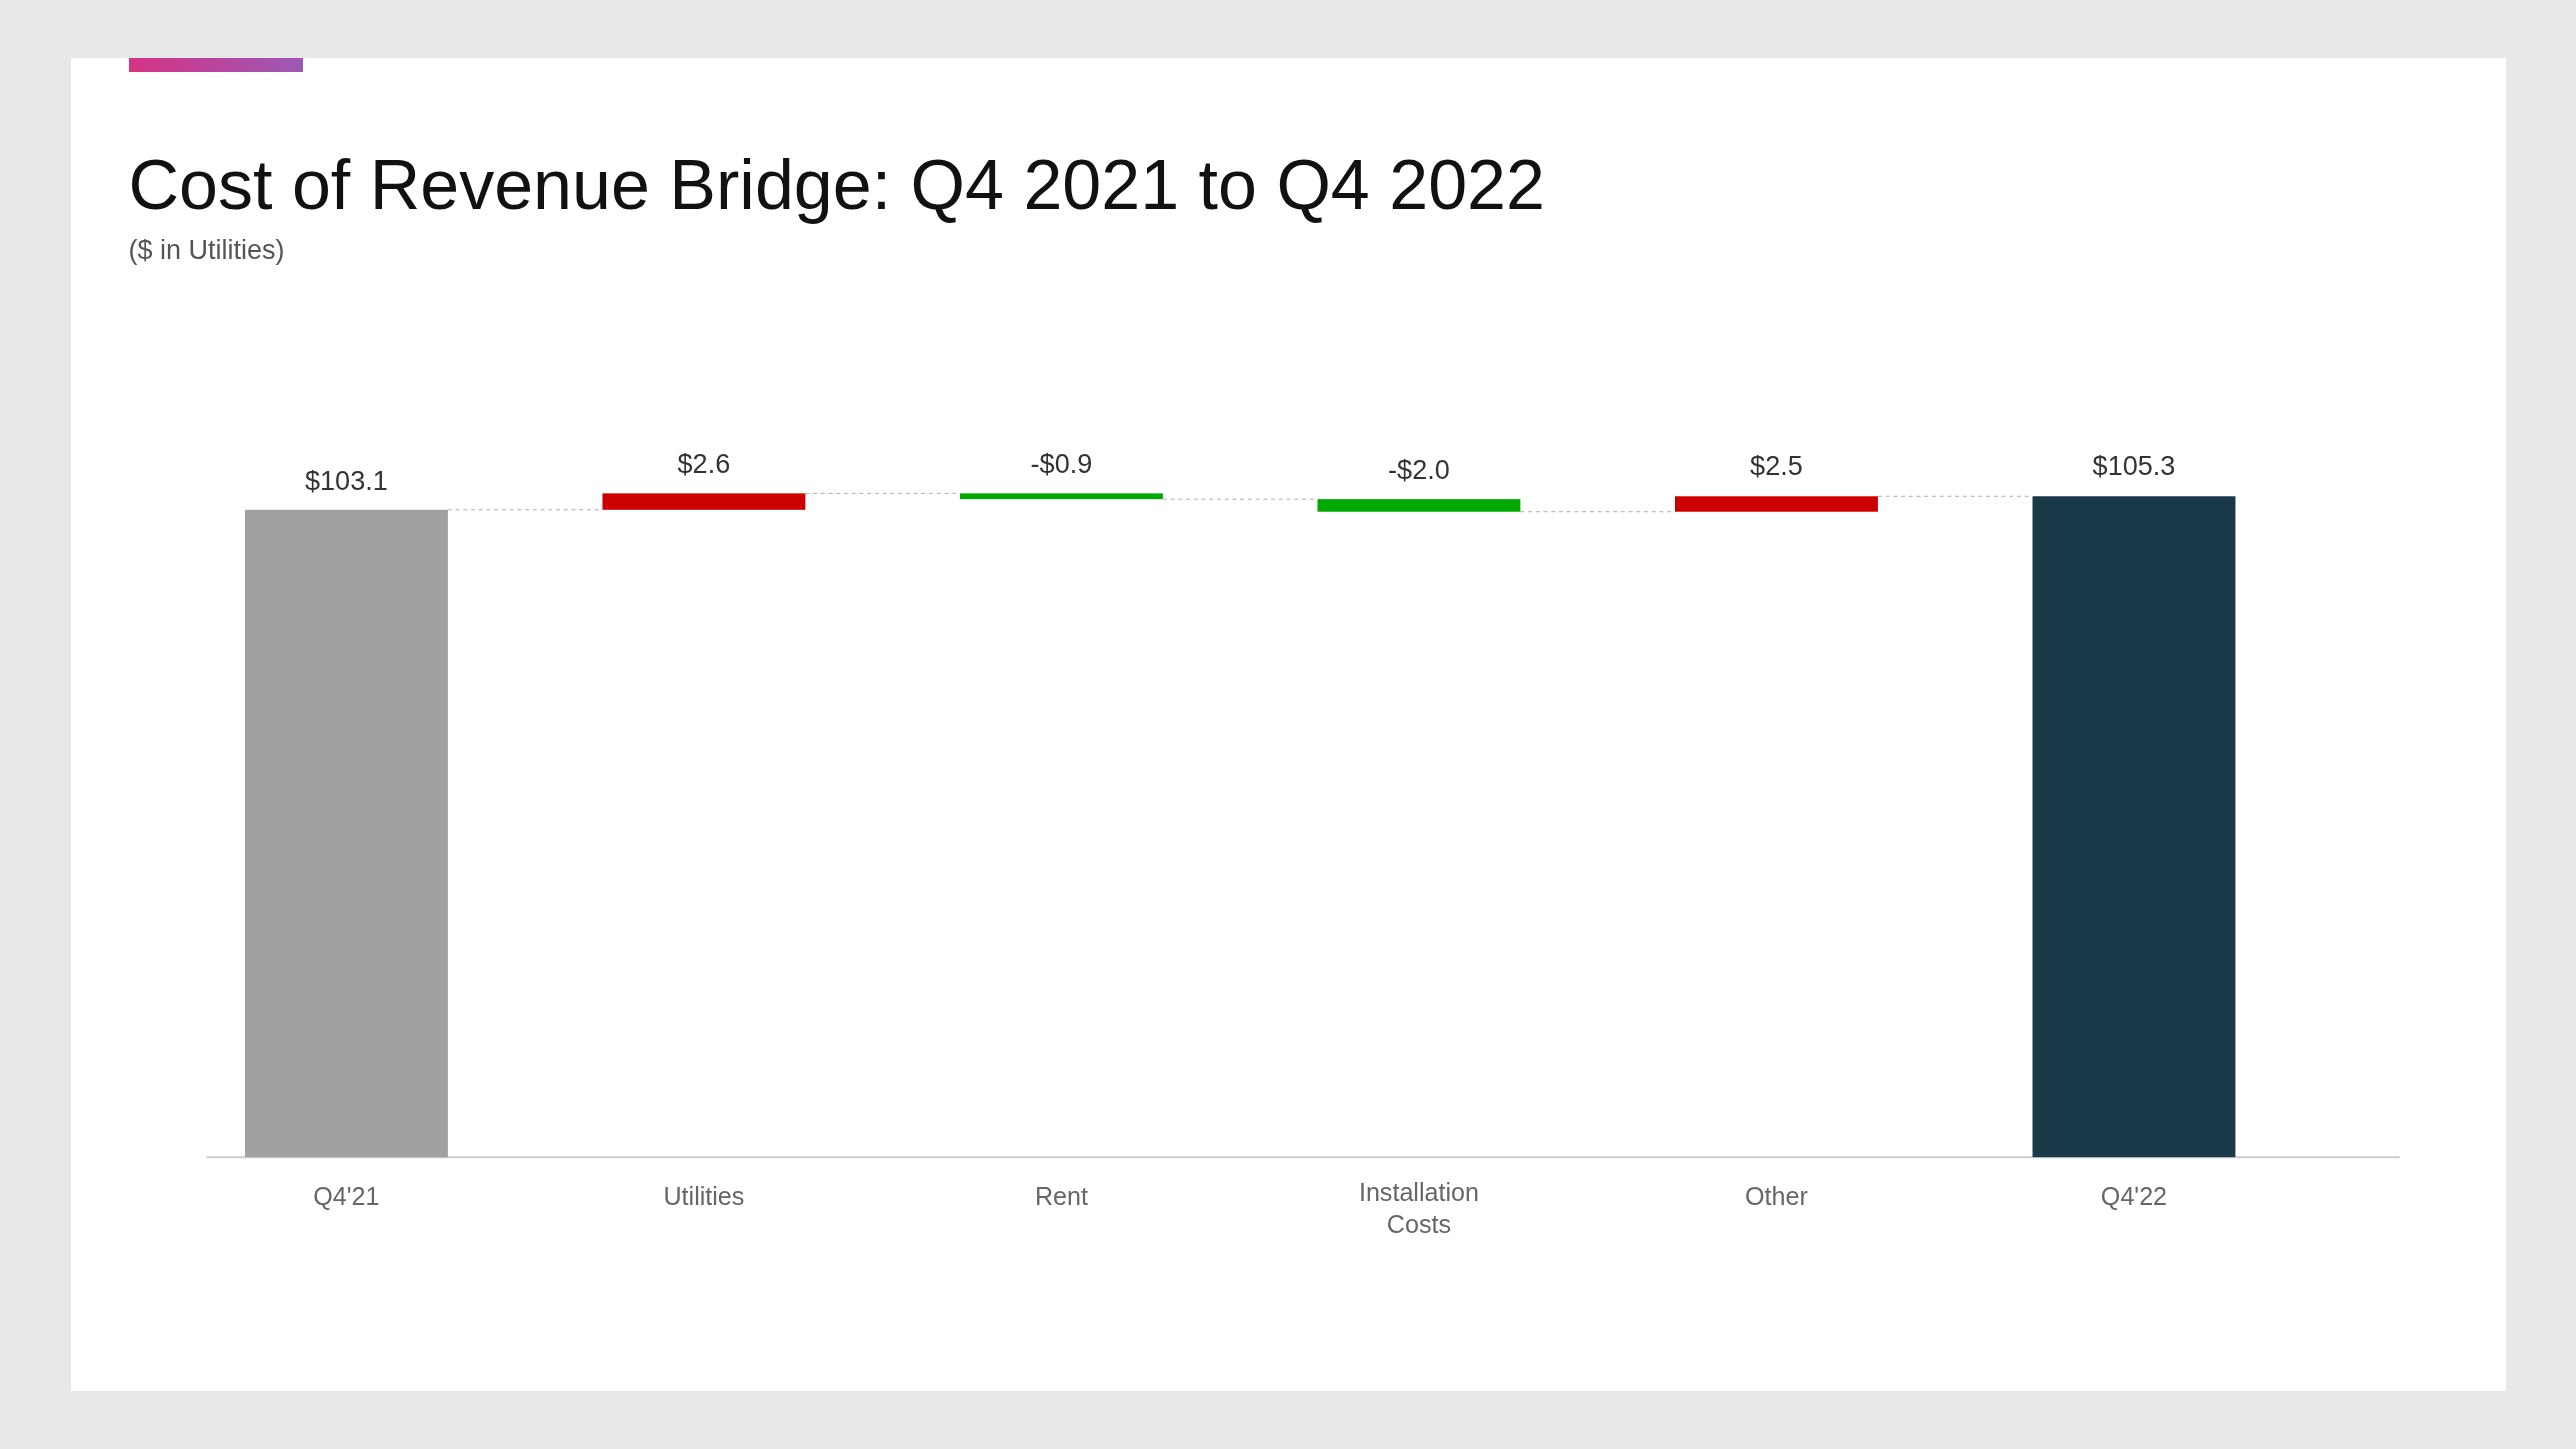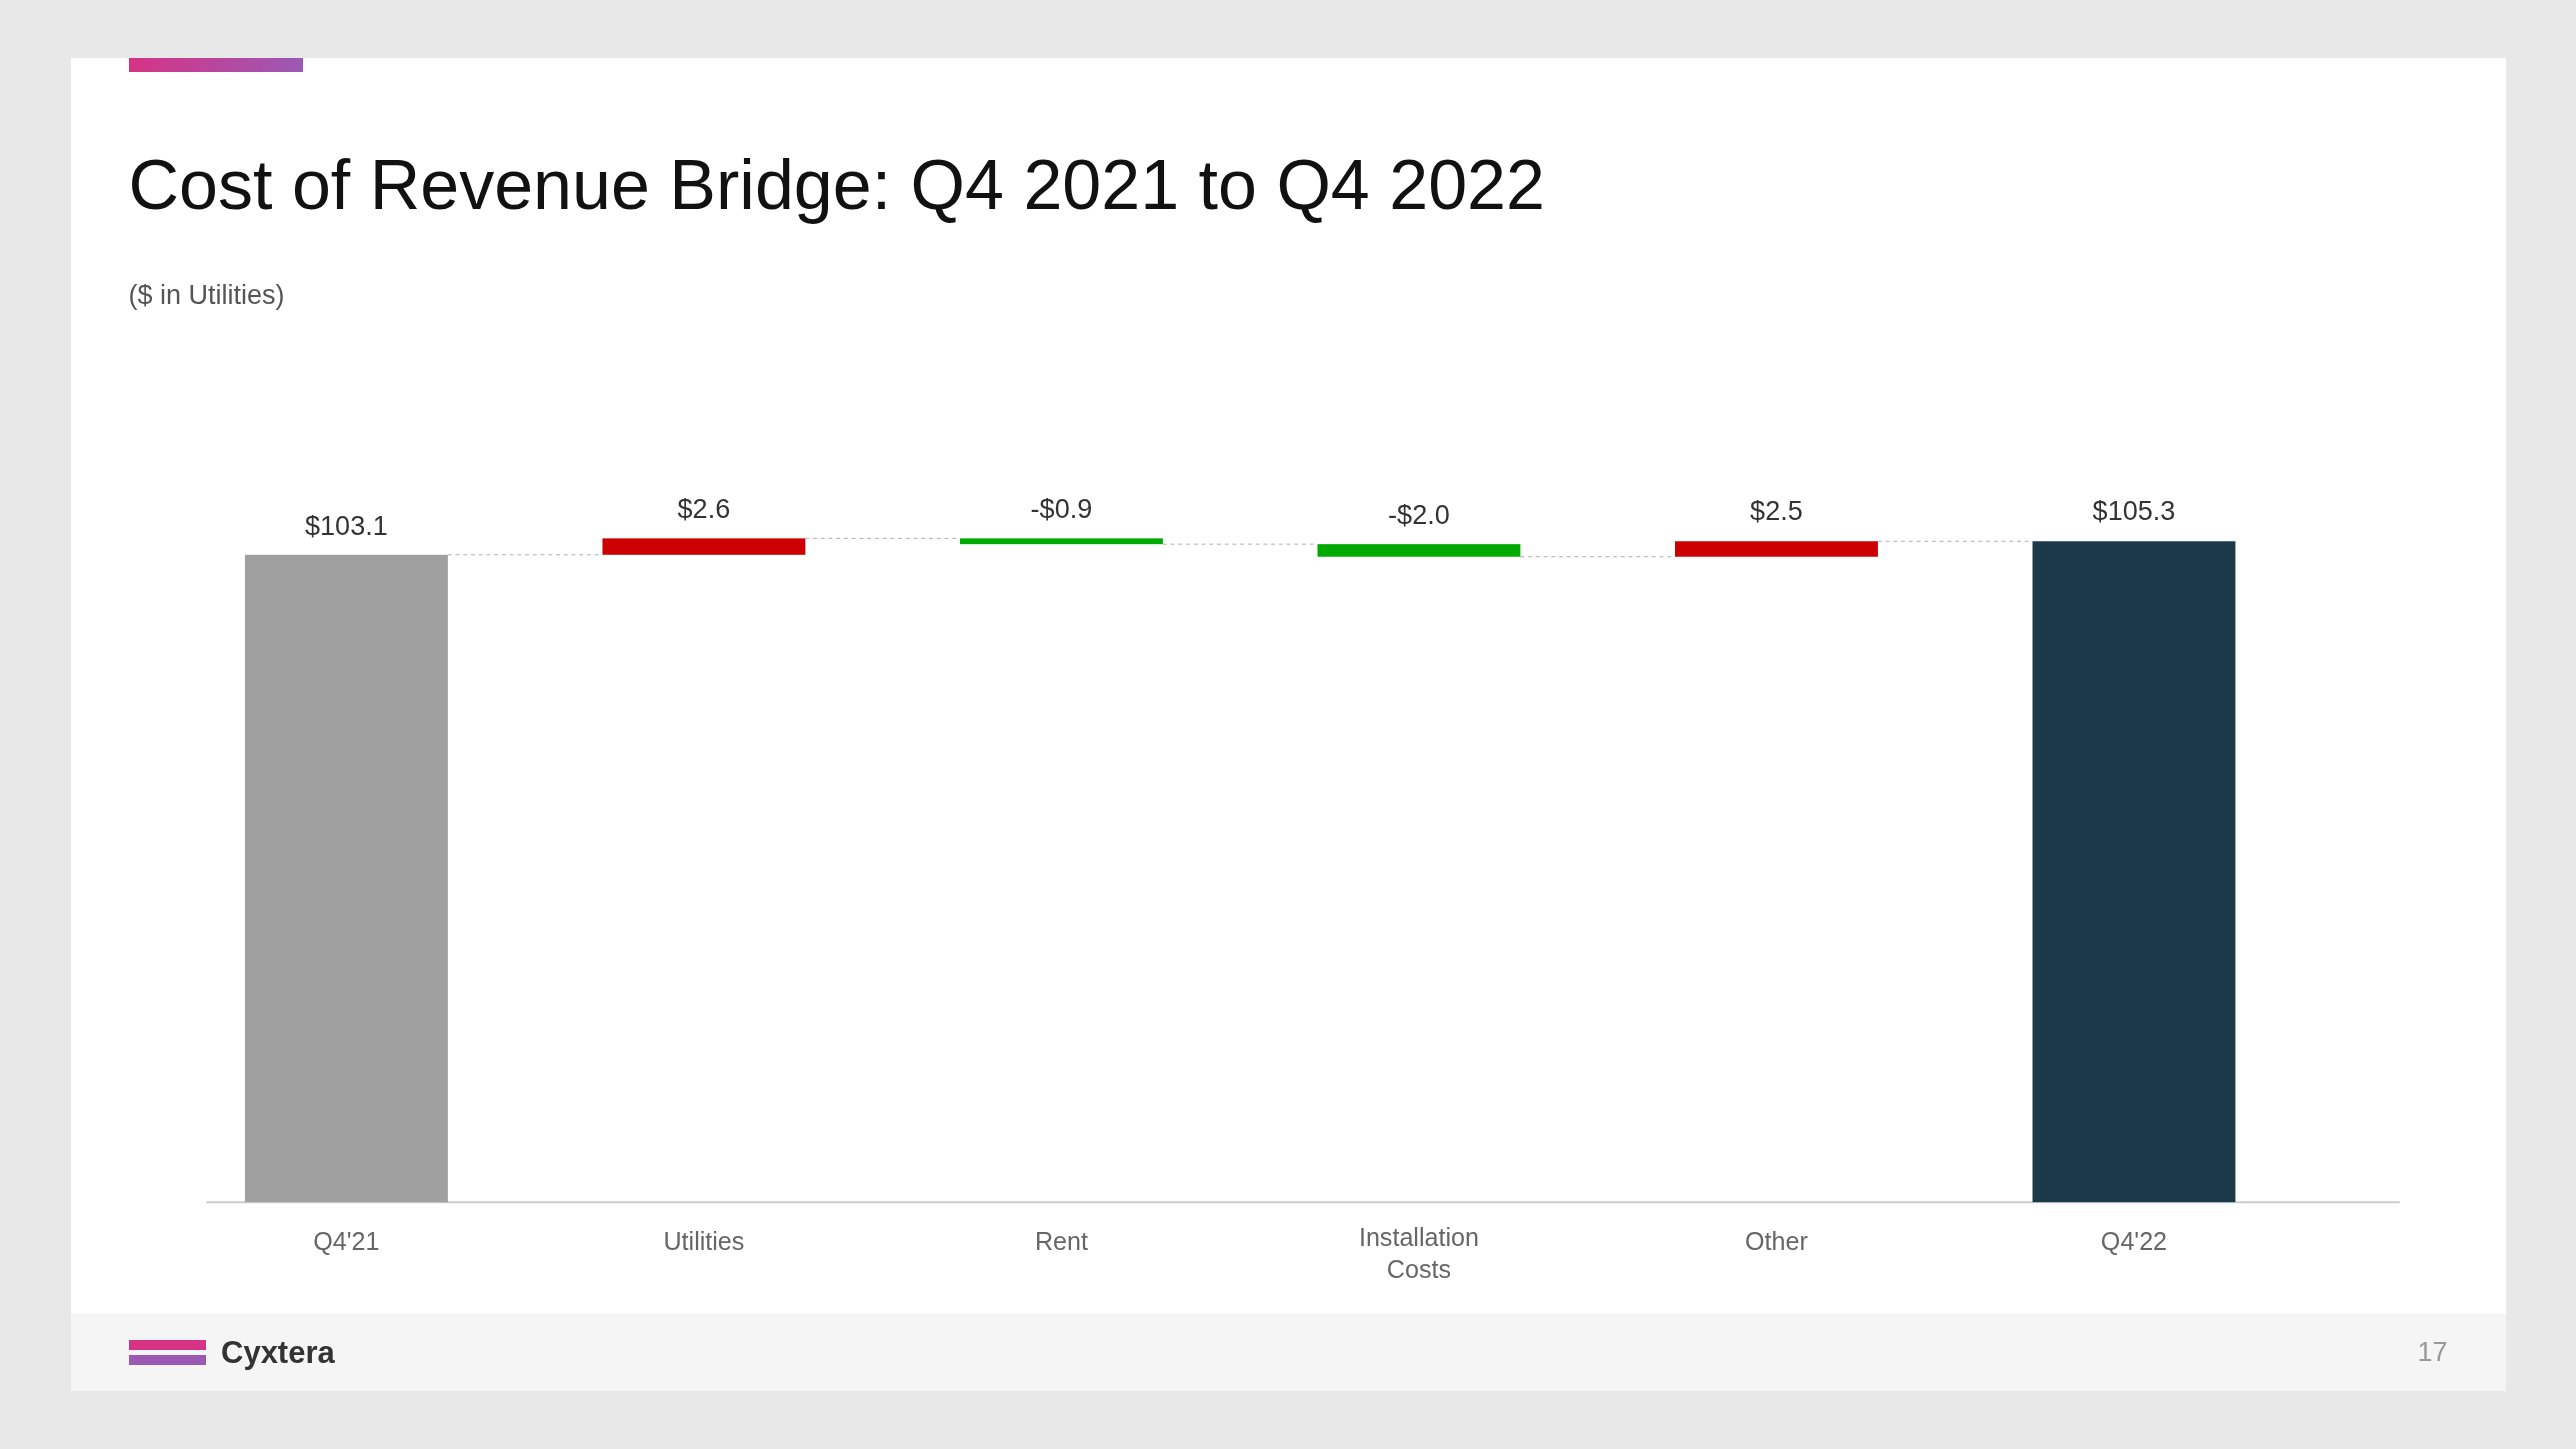--- a/index.html
+++ b/index.html
@@ -14,21 +14,20 @@
       justify-content: center;
     }
     .slide-container {
       background: #ffffff;
       width: 2435px;
       height: 1333px;
       position: relative;
       display: flex;
       flex-direction: column;
       padding: 39px 58px 39px 58px;
-      gap: 45px;
     }
     .top-accent {
       position: absolute;
       top: 0;
       left: 58px;
       width: 174px;
       height: 13.5px;
       background: linear-gradient(to right, #d63384, #9b59b6);
     }
     .slide-title {
@@ -149,24 +148,14 @@
 
       <rect x="1970" y="106" width="210" height="684" fill="#1a3a4a"></rect>
 
       <text x="2075" y="84" text-anchor="middle" font-size="28" fill="#333">$105.3</text>
 
       <text x="2075" y="840" text-anchor="middle" font-size="26" fill="#666">Q4'22</text>
 
     </svg>
   </div>
 
-  <div class="footer">
-    <div class="logo-container">
-      <div class="logo-stripes">
-        <div class="logo-stripe-1"></div>
-        <div class="logo-stripe-2"></div>
-      </div>
-      <span class="logo-text">Cyxtera</span>
-    </div>
-    <span class="page-num">17</span>
-  </div>
 </div>
 
 
 </body></html>

